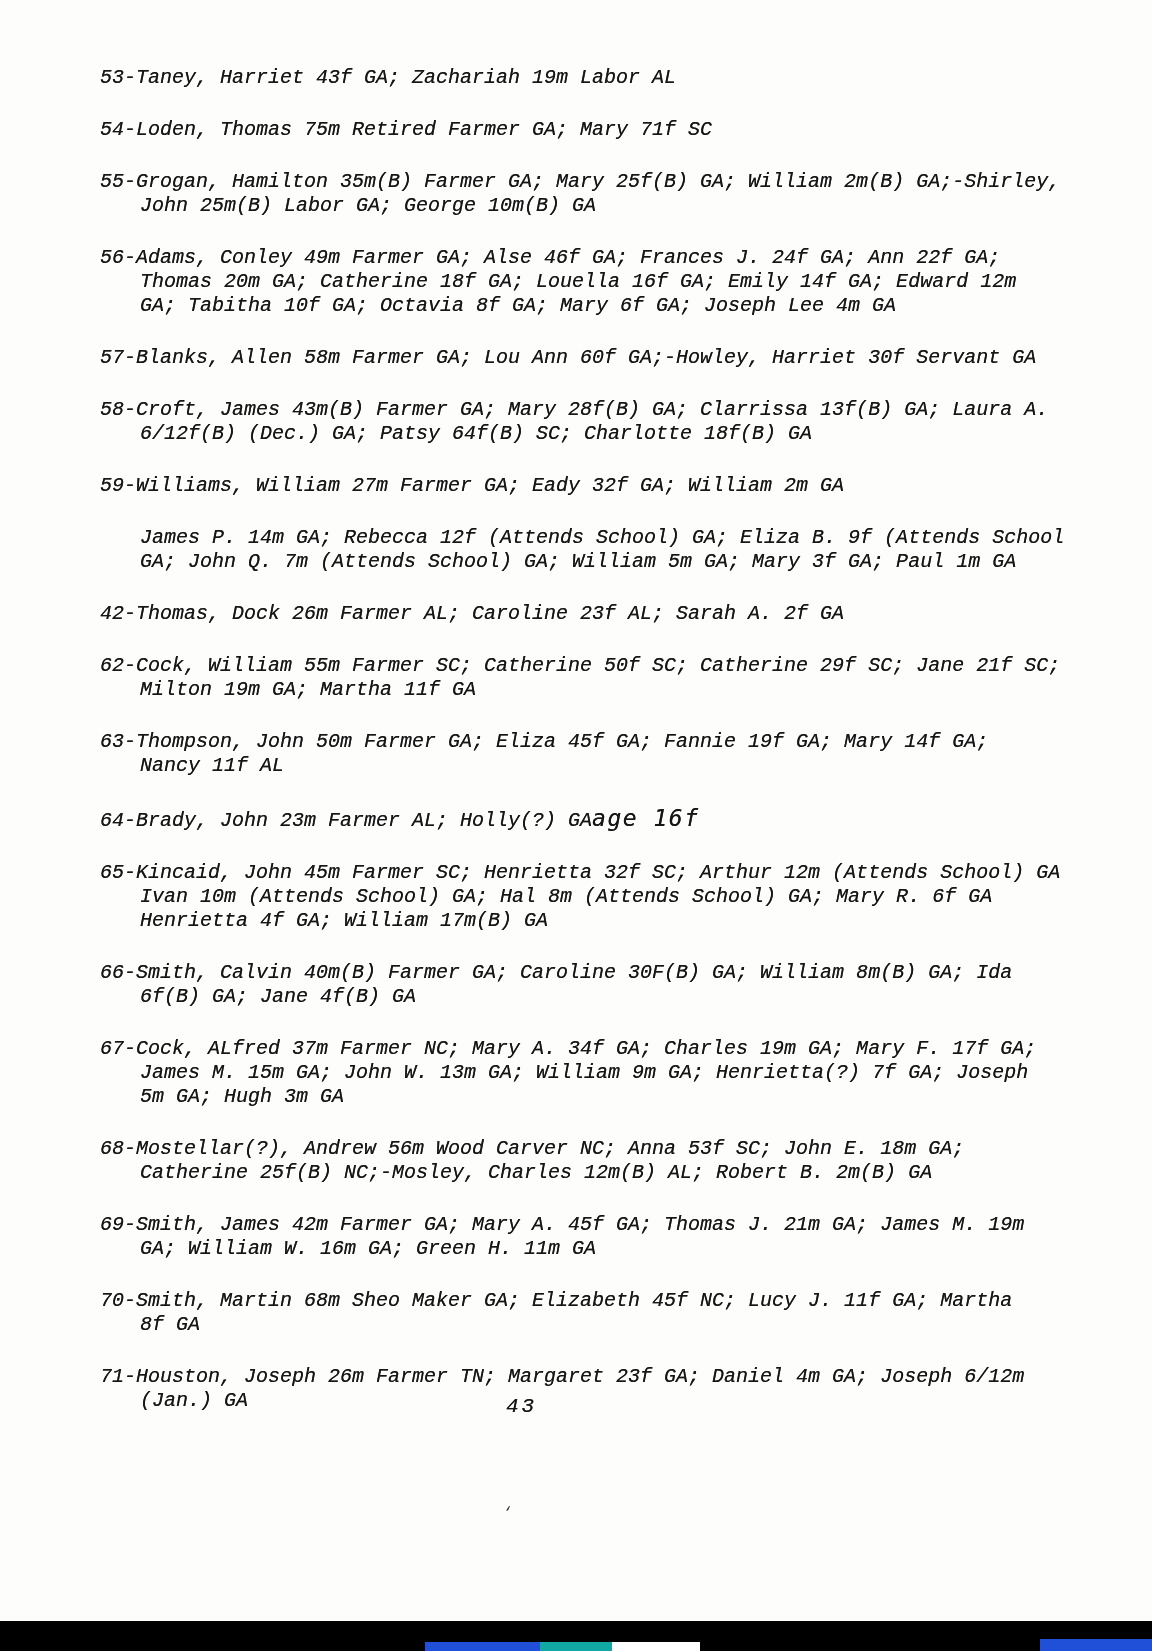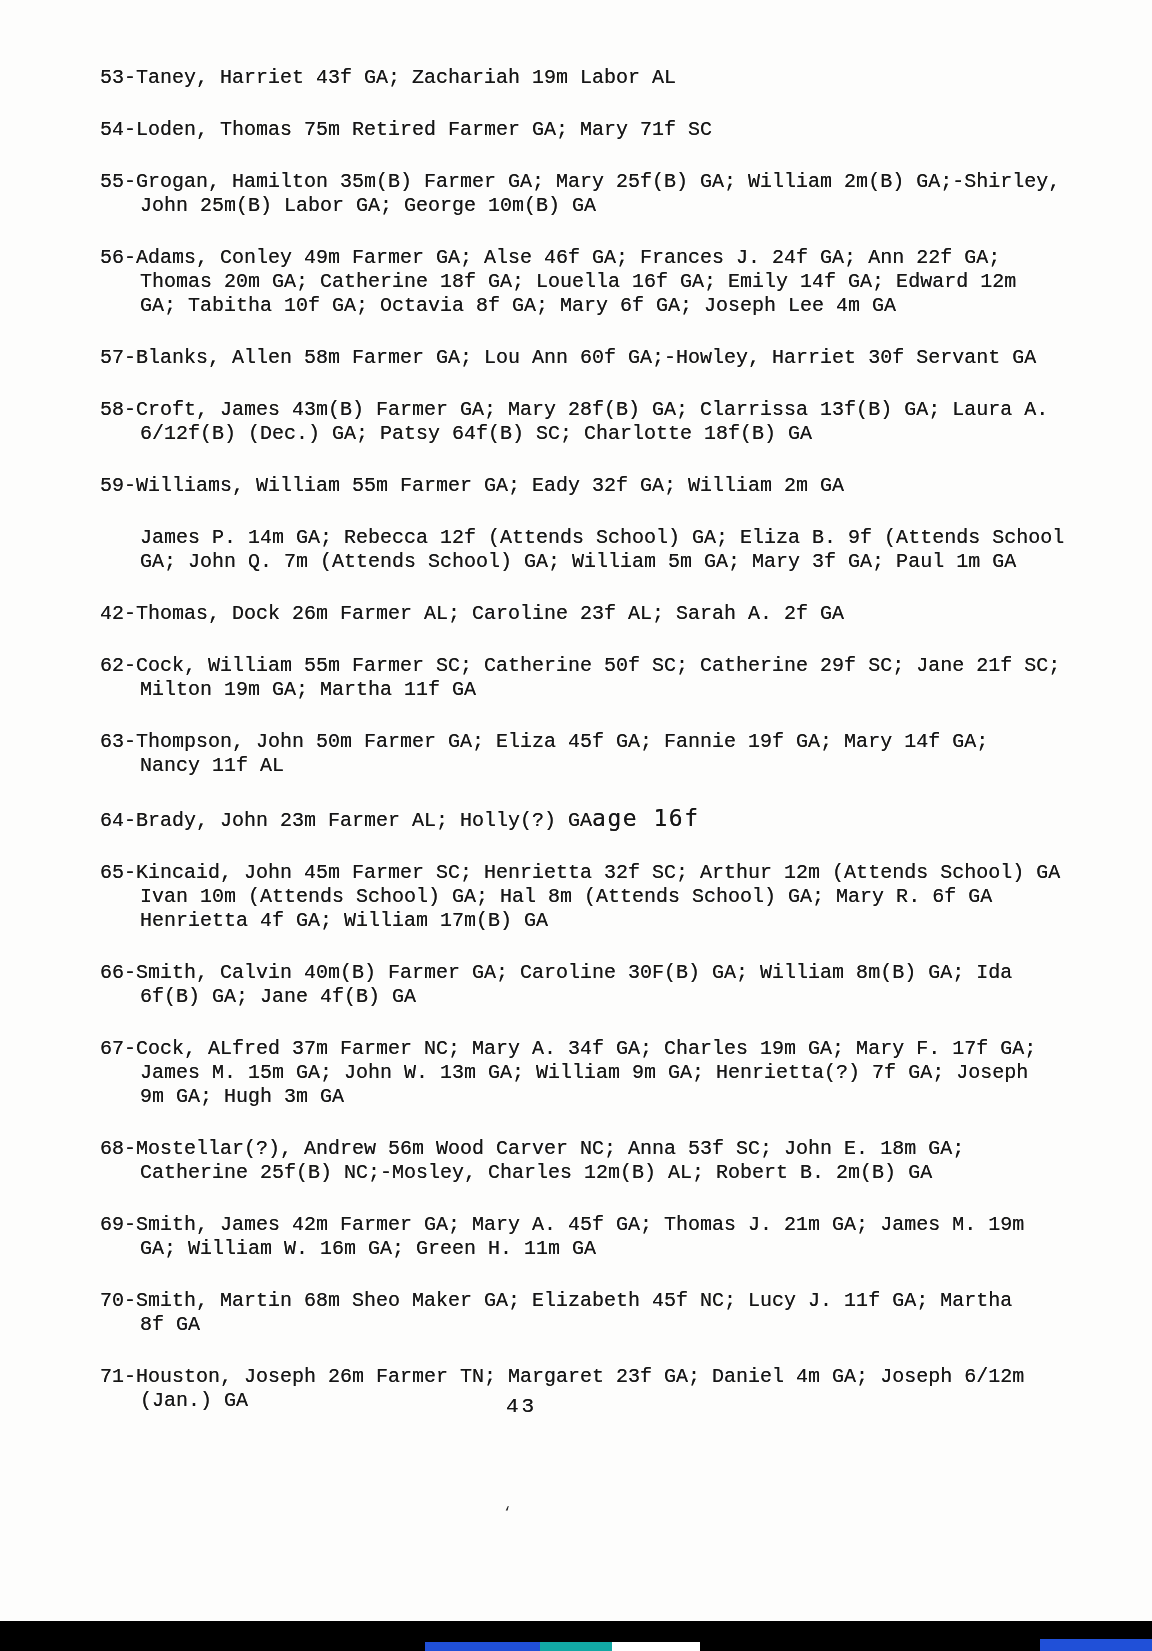--- a/index.html
+++ b/index.html
@@ -3,20 +3,21 @@
 <meta charset="utf-8">
 <style>
   html,body{margin:0;padding:0;background:#e8e8e8;}
   .page{
     position:relative;
     width:1152px;height:1651px;
     background:#fdfdfc;
     overflow:hidden;
     font-family:"Liberation Mono","DejaVu Sans Mono",monospace;
     color:#161616;
+    font-style:italic;
   }
   .text-block{
     position:absolute;
     left:100px;top:66px;
     font-size:20px;
   }
   .line{
     white-space:pre;
     line-height:24px;
     text-shadow:0 0 0.6px rgba(0,0,0,0.75);
@@ -75,21 +76,21 @@
         <div class="line cont">GA; Tabitha 10f GA; Octavia 8f GA; Mary 6f GA; Joseph Lee 4m GA</div>
       </div>
       <div class="entry">
         <div class="line">57-Blanks, Allen 58m Farmer GA; Lou Ann 60f GA;-Howley, Harriet 30f Servant GA</div>
       </div>
       <div class="entry">
         <div class="line">58-Croft, James 43m(B) Farmer GA; Mary 28f(B) GA; Clarrissa 13f(B) GA; Laura A.</div>
         <div class="line cont">6/12f(B) (Dec.) GA; Patsy 64f(B) SC; Charlotte 18f(B) GA</div>
       </div>
       <div class="entry">
-        <div class="line">59-Williams, William 55m Farmer GA; Eady 32f GA; William 2m GA</div>
+        <div class="line">59-Williams, William 27m Farmer GA; Eady 32f GA; William 2m GA</div>
       </div>
       <div class="entry">
         <div class="line cont">James P. 14m GA; Rebecca 12f (Attends School) GA; Eliza B. 9f (Attends School</div>
         <div class="line cont">GA; John Q. 7m (Attends School) GA; William 5m GA; Mary 3f GA; Paul 1m GA</div>
       </div>
       <div class="entry">
         <div class="line">42-Thomas, Dock 26m Farmer AL; Caroline 23f AL; Sarah A. 2f GA</div>
       </div>
       <div class="entry">
         <div class="line">62-Cock, William 55m Farmer SC; Catherine 50f SC; Catherine 29f SC; Jane 21f SC;</div>
@@ -107,21 +108,21 @@
         <div class="line cont">Ivan 10m (Attends School) GA; Hal 8m (Attends School) GA; Mary R. 6f GA</div>
         <div class="line cont">Henrietta 4f GA; William 17m(B) GA</div>
       </div>
       <div class="entry">
         <div class="line">66-Smith, Calvin 40m(B) Farmer GA; Caroline 30F(B) GA; William 8m(B) GA; Ida</div>
         <div class="line cont">6f(B) GA; Jane 4f(B) GA</div>
       </div>
       <div class="entry">
         <div class="line">67-Cock, ALfred 37m Farmer NC; Mary A. 34f GA; Charles 19m GA; Mary F. 17f GA;</div>
         <div class="line cont">James M. 15m GA; John W. 13m GA; William 9m GA; Henrietta(?) 7f GA; Joseph</div>
-        <div class="line cont">9m GA; Hugh 3m GA</div>
+        <div class="line cont">5m GA; Hugh 3m GA</div>
       </div>
       <div class="entry">
         <div class="line">68-Mostellar(?), Andrew 56m Wood Carver NC; Anna 53f SC; John E. 18m GA;</div>
         <div class="line cont">Catherine 25f(B) NC;-Mosley, Charles 12m(B) AL; Robert B. 2m(B) GA</div>
       </div>
       <div class="entry">
         <div class="line">69-Smith, James 42m Farmer GA; Mary A. 45f GA; Thomas J. 21m GA; James M. 19m</div>
         <div class="line cont">GA; William W. 16m GA; Green H. 11m GA</div>
       </div>
       <div class="entry">

